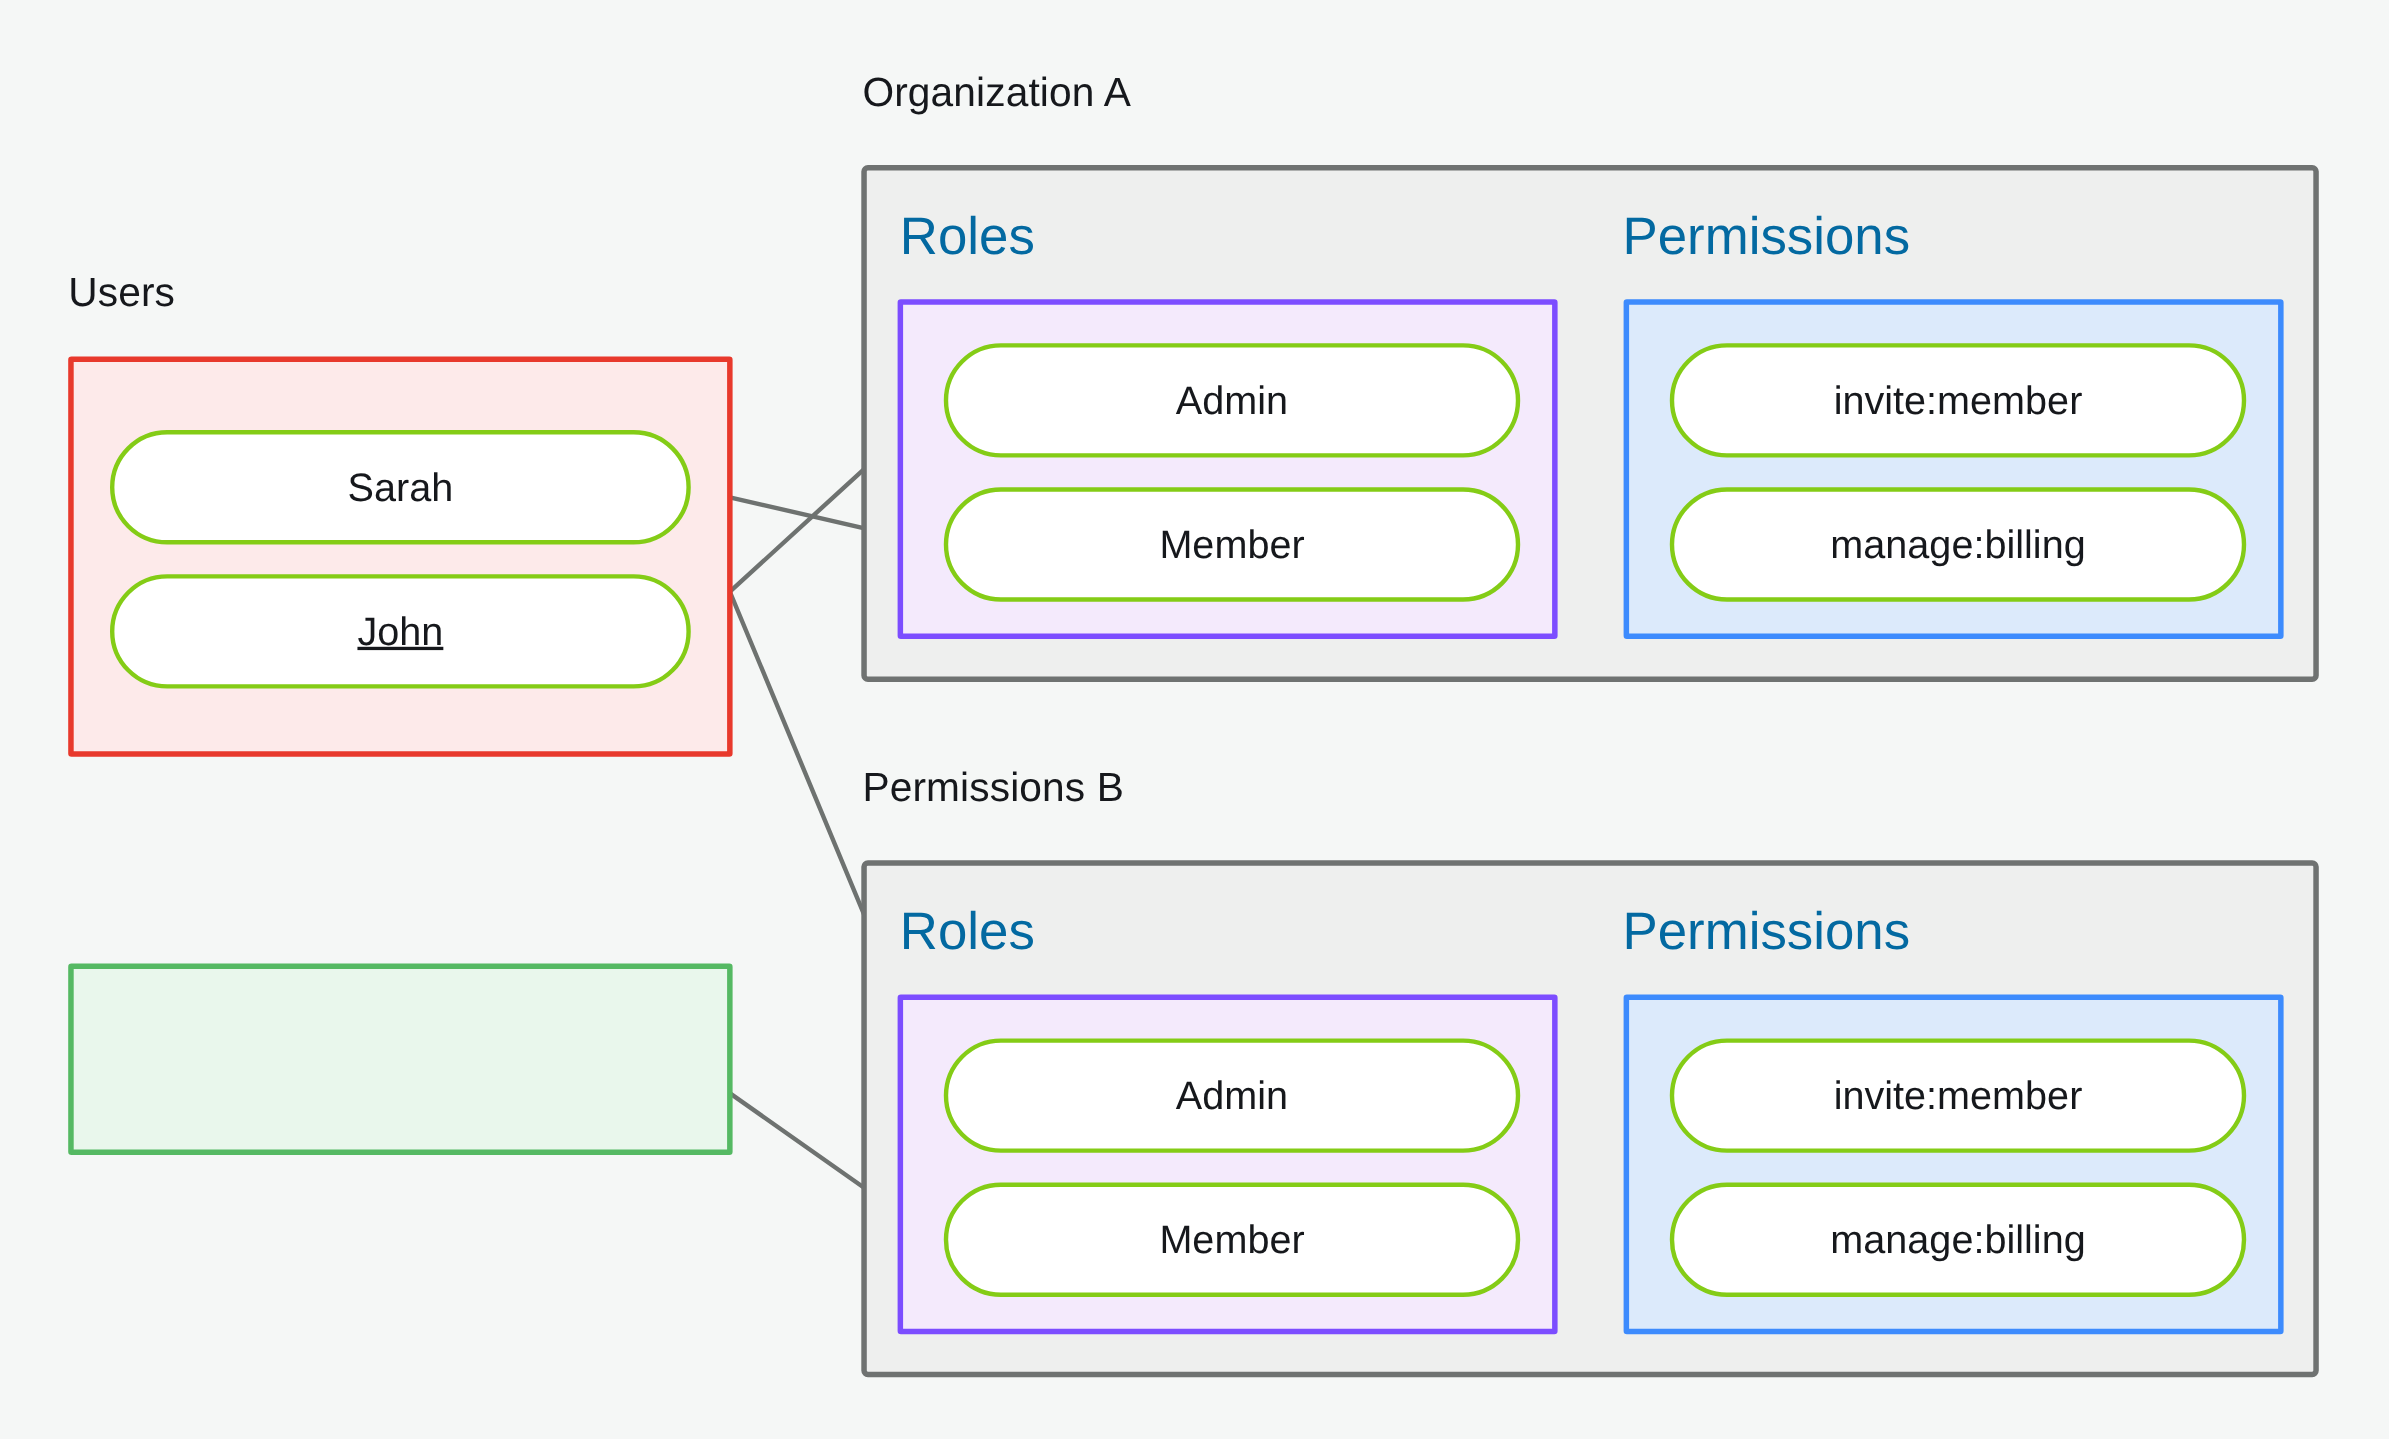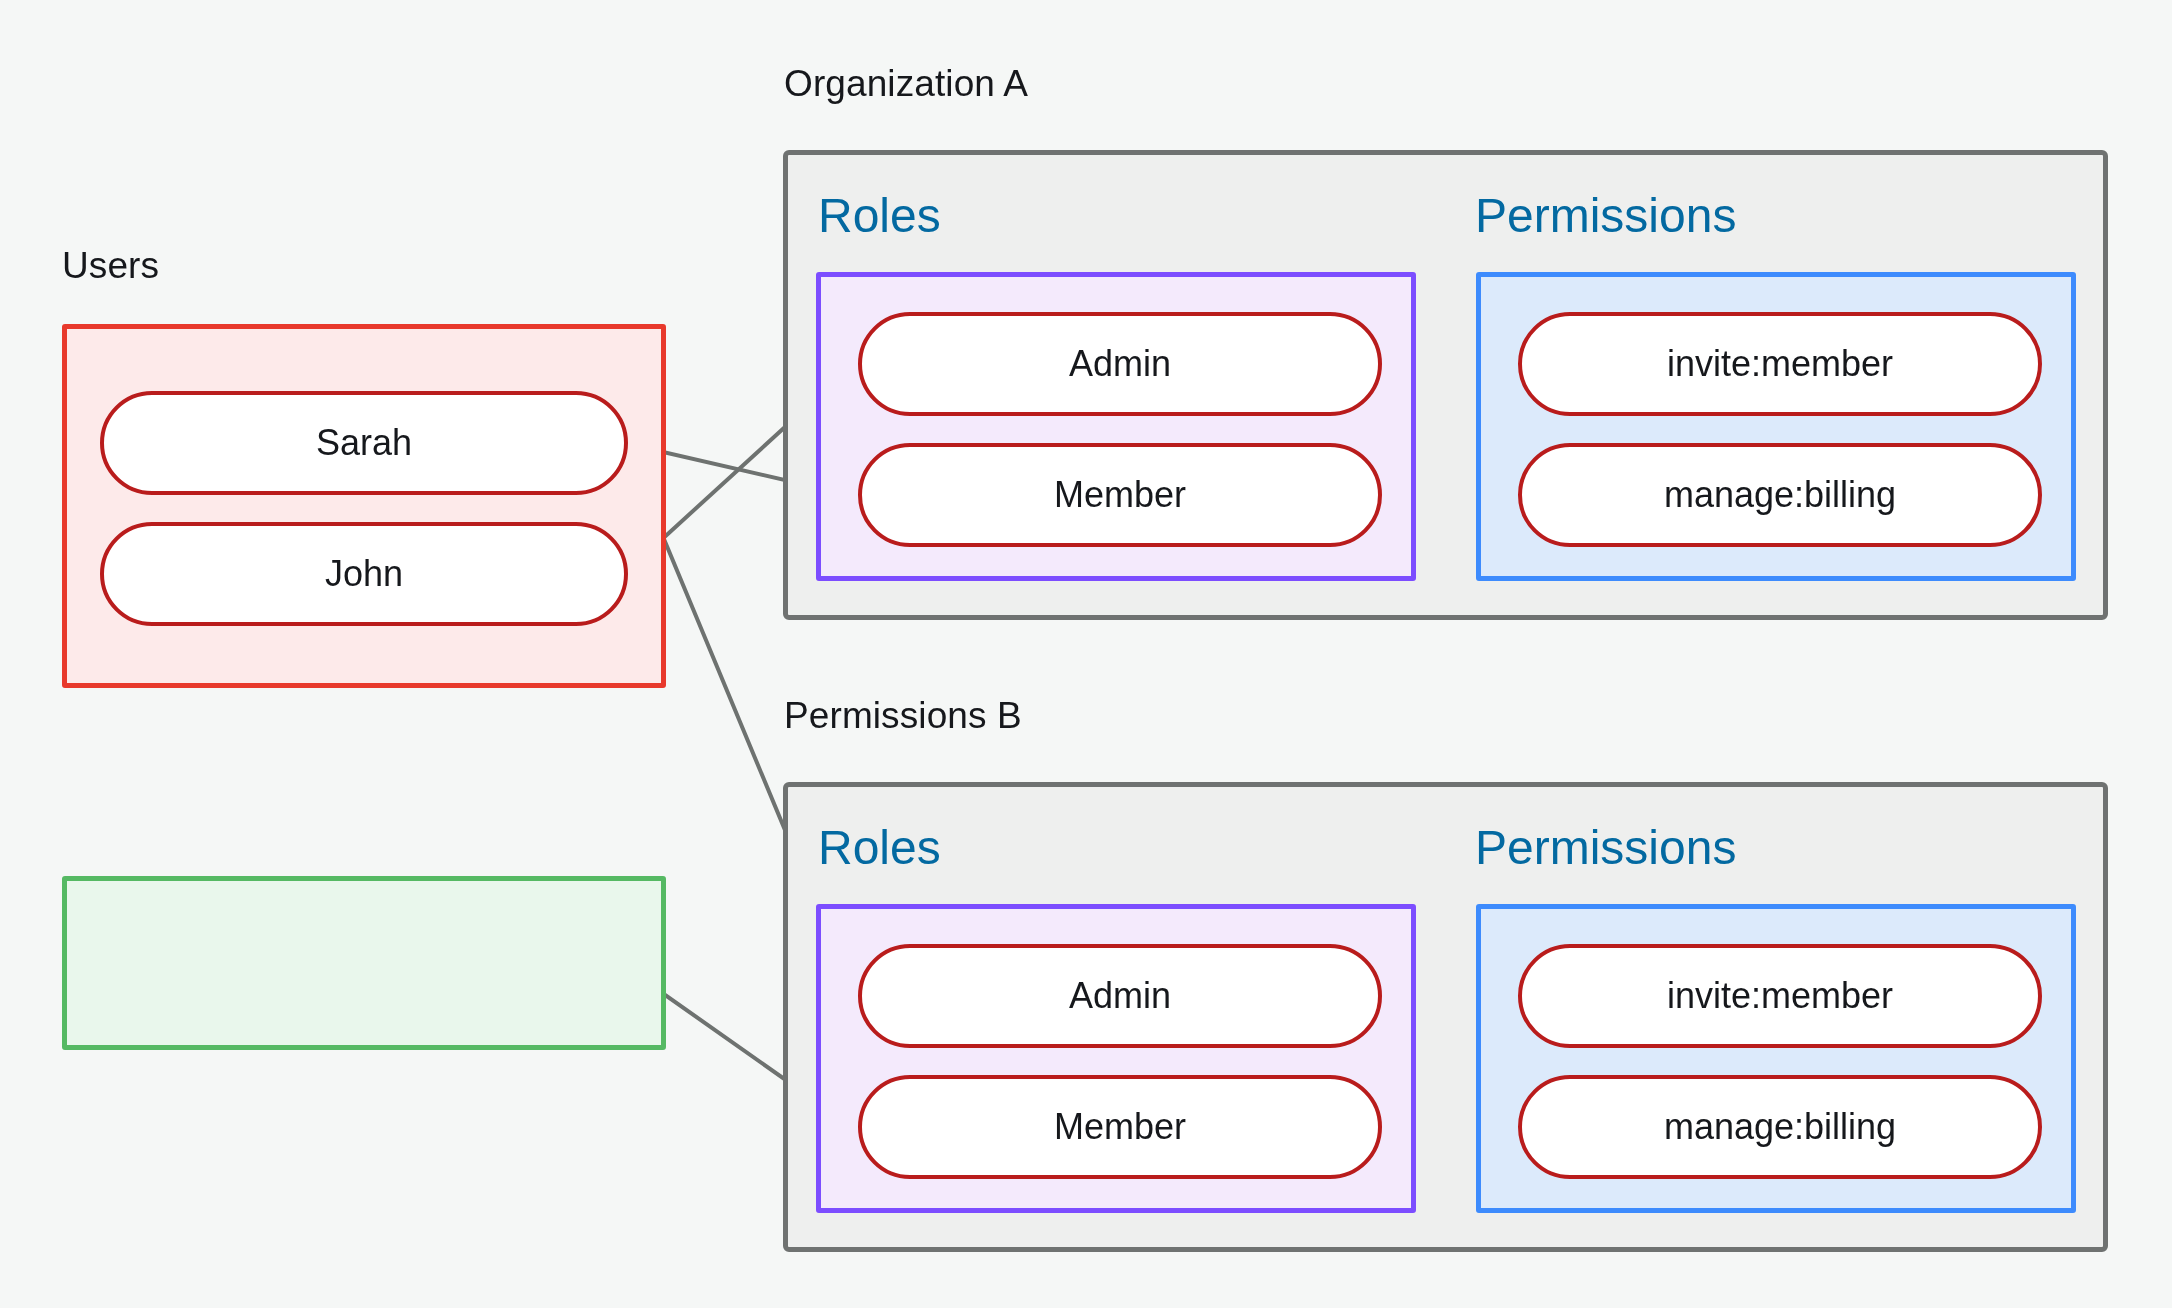--- a/index.html
+++ b/index.html
@@ -82,21 +82,21 @@
     background: #dceafb;
     border: 5px solid #3d8bfd;
     border-radius: 3px;
   }
 
   
   .pill {
     position: absolute;
     box-sizing: border-box;
     background: #ffffff;
-    border: 4px solid #b91c1c;
+    border: 4px solid #84cc16;
     border-radius: 999px;
     display: flex;
     align-items: center;
     justify-content: center;
     font-size: 36px;
     font-weight: 400;
     color: #16181c;
     white-space: nowrap;
     z-index: 4;
   }
@@ -141,21 +141,21 @@
     </g>
   </svg>
 
   <div class="caption" style="left:62px; top:245px;">Users</div>
 
   <div class="box box-users" style="left:62px; top:324px; width:604px; height:364px;">
   </div>
   <div class="pill" style="left:100px; top:391px; width:528px; height:104px;align-items:center;">
     <span>Sarah</span>
   </div>
-  <div class="pill" style="left:100px; top:522px; width:528px; height:104px;">
+  <div class="pill" style="left:100px; top:522px; width:528px; height:104px;text-decoration:underline;">
     <span>John</span>
   </div>
 
 
   <div class="box box-m2m" style="left:62px; top:876px; width:604px; height:174px;">
   </div>
 
   <div class="caption regular" style="left:784px; top:63px;">Organization A</div>
 
   <div class="box box-org" style="left:783px; top:150px; width:1325px; height:470px;">

